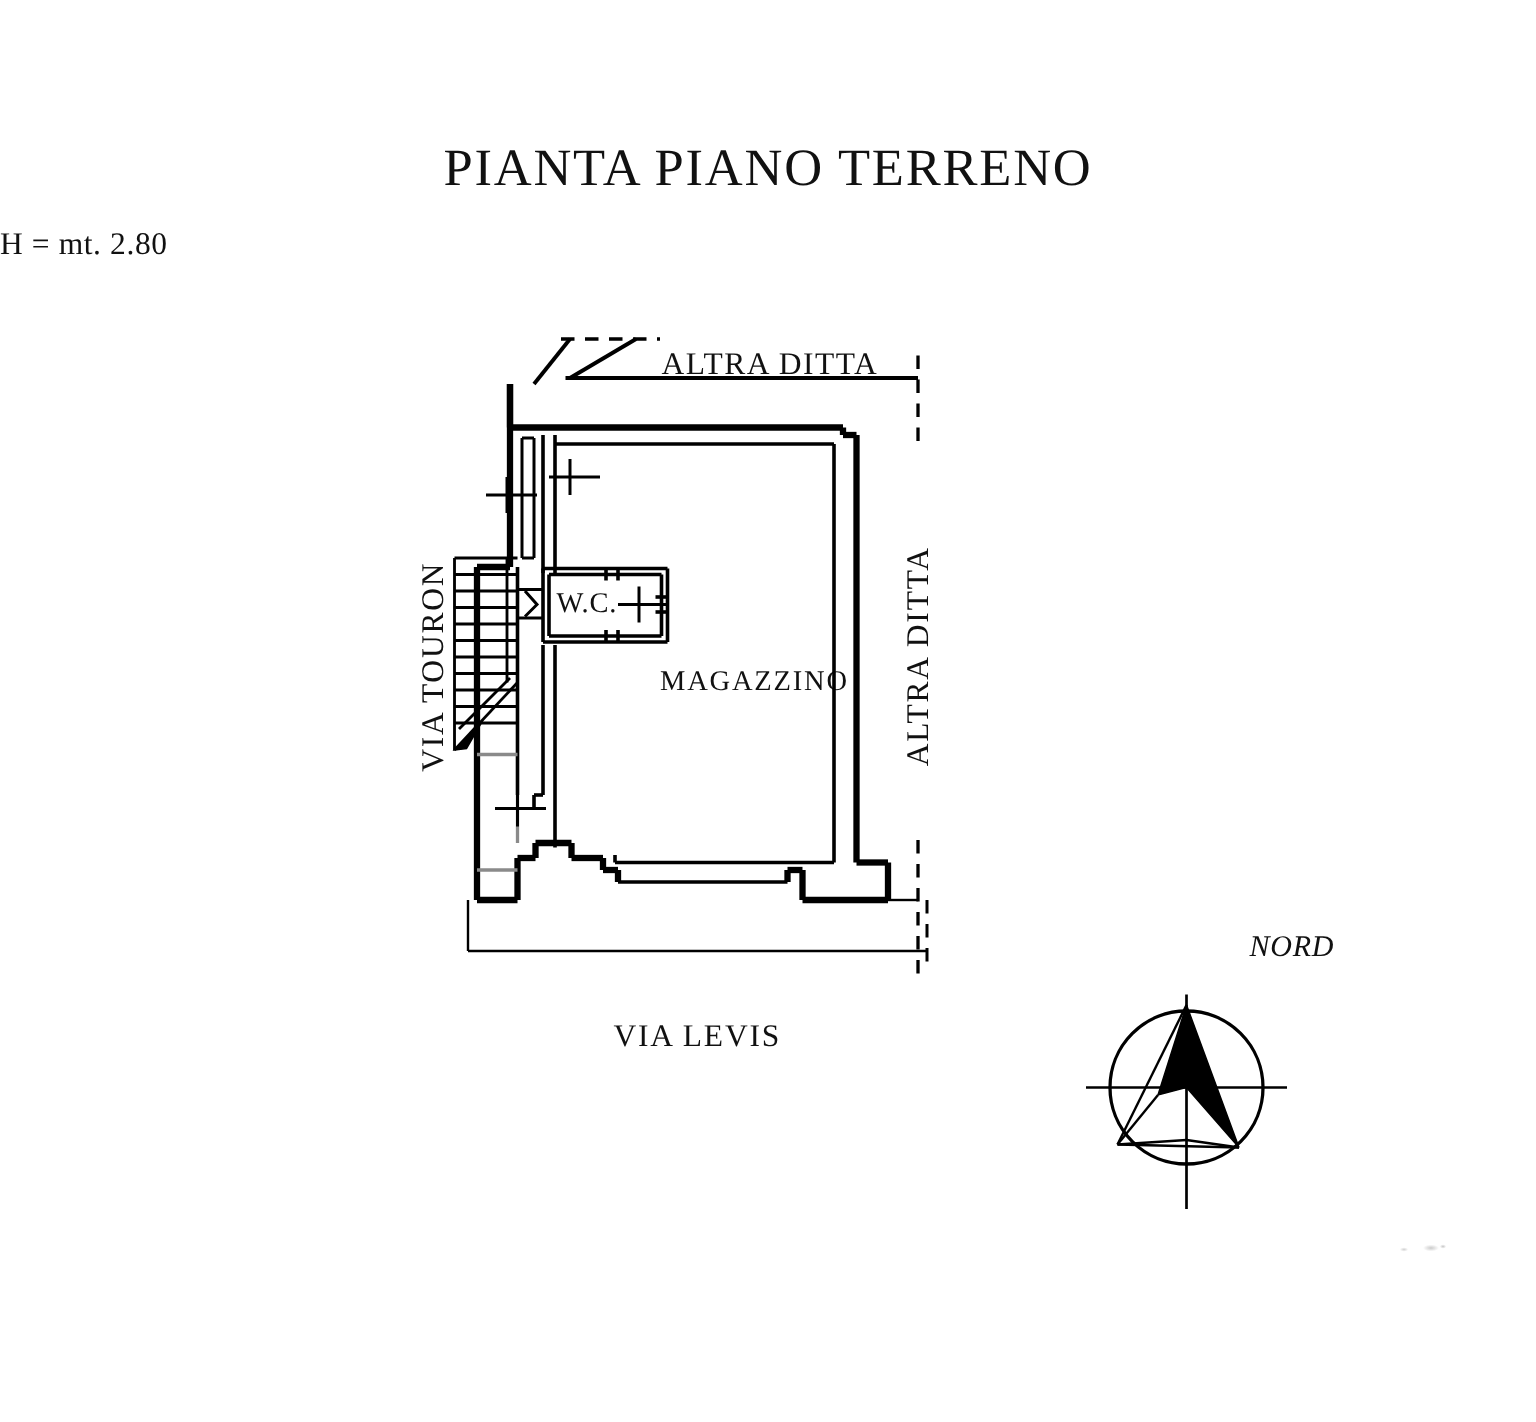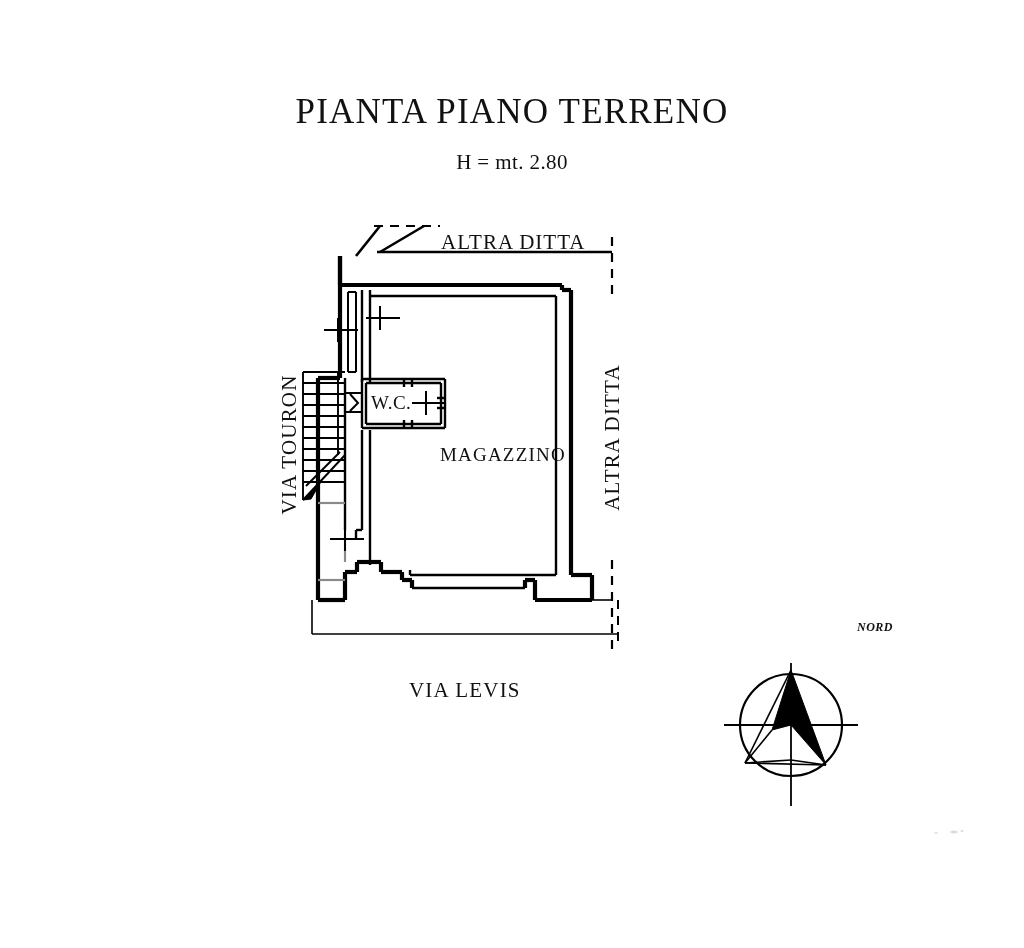--- a/index.html
+++ b/index.html
@@ -34,21 +34,21 @@
     width: 1024px;
     text-align: center;
     font-size: 35px;
     letter-spacing: 1.2px;
     font-family: "Liberation Serif", "DejaVu Serif", serif;
   }
   #subtitle {
     left: 0;
     top: 150px;
     width: 1024px;
-    text-align: center;
+    text-align: left;
     font-size: 21px;
     letter-spacing: 0.4px;
   }
   #lbl-altra-top {
     left: 441px;
     top: 230px;
     font-size: 21px;
     letter-spacing: 1px;
   }
   #lbl-magazzino {
@@ -86,26 +86,25 @@
     top: 425px;
     width: 180px;
     text-align: center;
     font-size: 21px;
     letter-spacing: 1.2px;
     transform: rotate(-90deg);
   }
   #lbl-nord {
     left: 833px;
     top: 620px;
-    font-size: 12px;
+    font-size: 20px;
     font-style: italic;
-    font-weight: bold;
+    font-weight: normal;
     letter-spacing: 0.5px;
     font-family: "Liberation Serif", "DejaVu Serif", serif;
-    margin-left: 24px;
   }
   #smudge {
     position: absolute;
     left: 932px;
     top: 828px;
     width: 34px;
     height: 9px;
     opacity: 0.30;
     background:
       radial-gradient(ellipse 4px 2px at 4px 5px, #666 0%, rgba(255,255,255,0) 70%),

